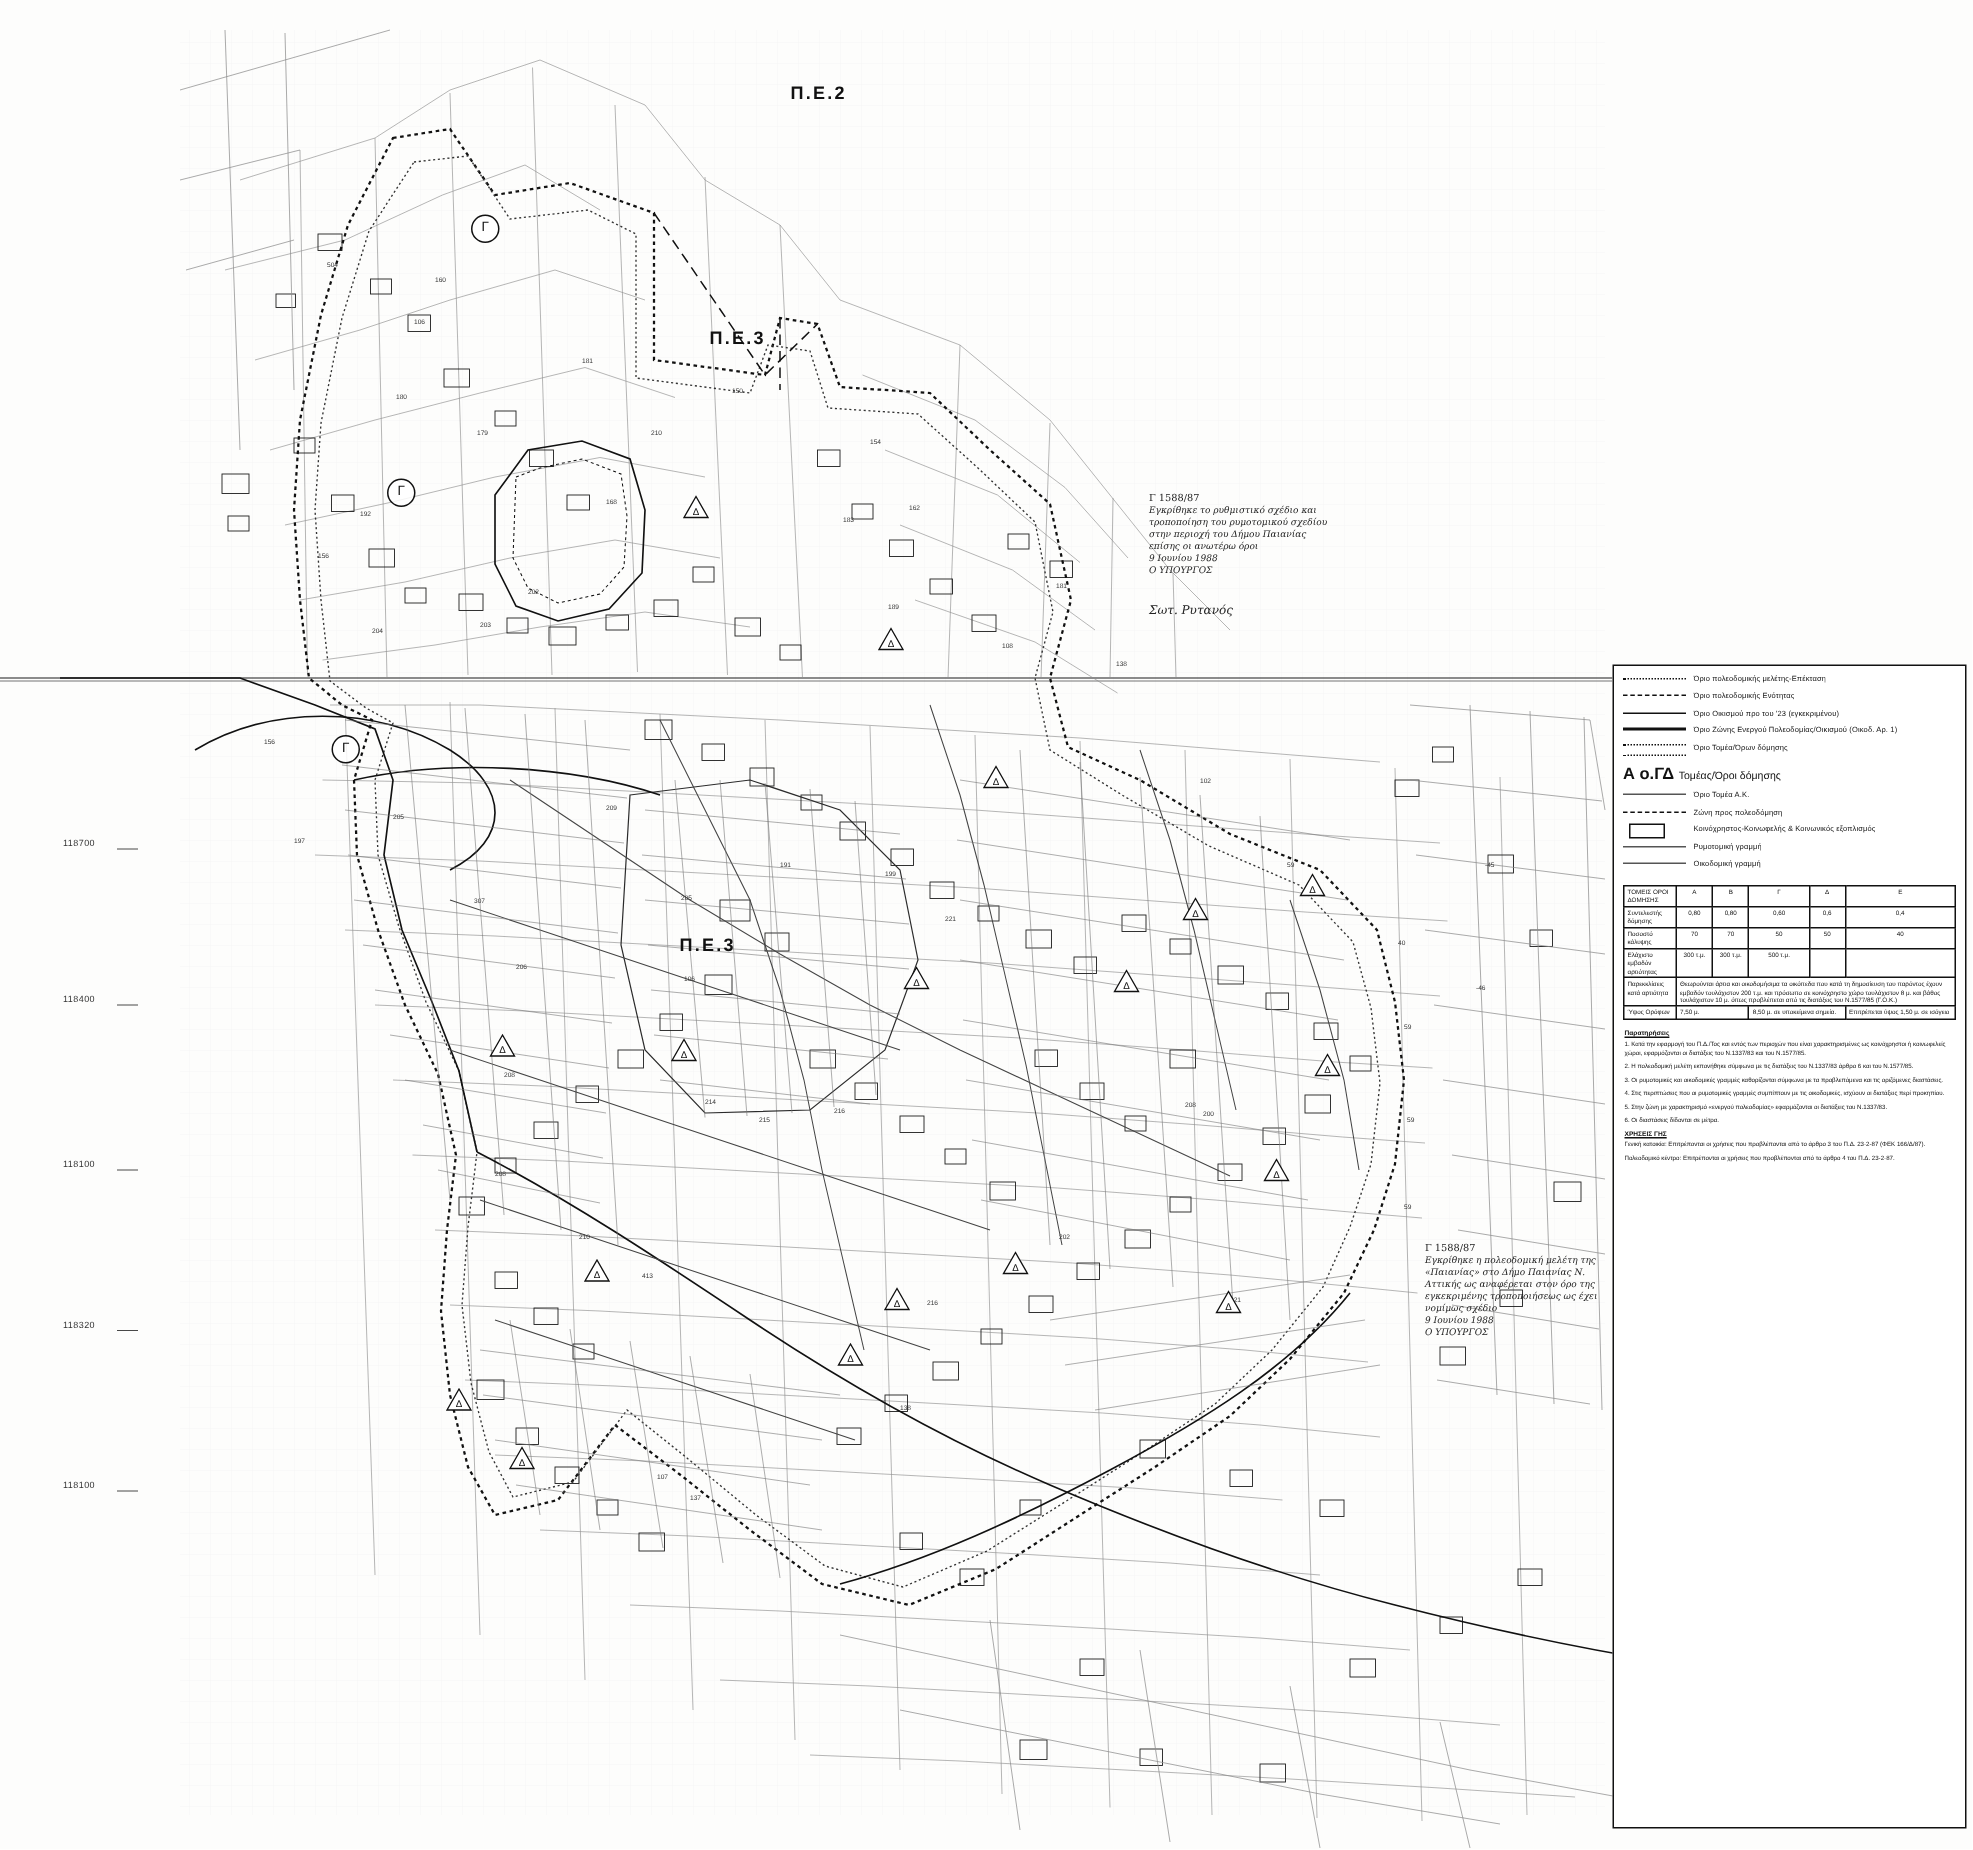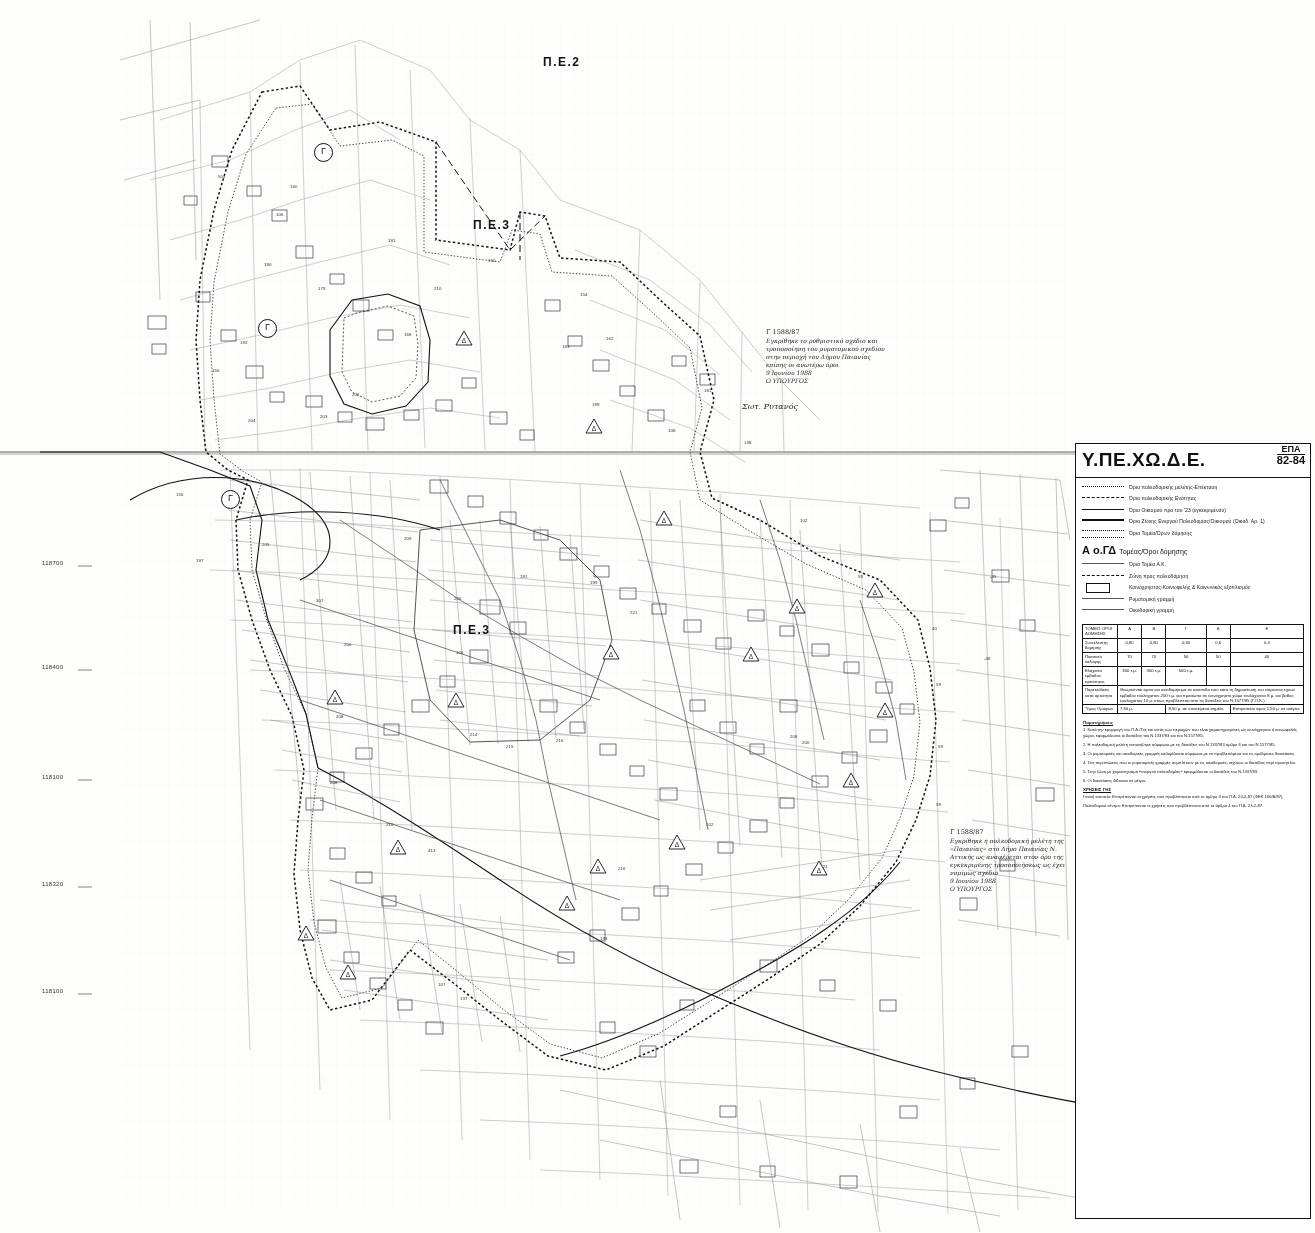--- a/index.html
+++ b/index.html
@@ -488,21 +488,21 @@
       <text x="800" y="522">102</text>
         <text x="990" y="578">-45</text>
       <text x="984" y="660">-46</text>
         <text x="704" y="392">181</text>
       <text x="744" y="444">138</text>
         <text x="600" y="940">138</text>
       <text x="460" y="1000">137</text>
     </g>
   </svg>
 
-  <div class="map-label" style="left:527px; top:55px;margin-left:16px;">Π.Ε.2</div>
+  <div class="map-label" style="left:527px; top:55px;">Π.Ε.2</div>
   <div class="map-label" style="left:473px; top:218px;">Π.Ε.3</div>
   <div class="map-label" style="left:453px; top:623px;">Π.Ε.3</div>
 
   <div class="coord-label" style="left:42px; top:560px;">118700</div>
   <div class="coord-label" style="left:42px; top:664px;">118400</div>
   <div class="coord-label" style="left:42px; top:774px;">118100</div>
   <div class="coord-label" style="left:42px; top:881px;">118320</div>
   <div class="coord-label" style="left:42px; top:988px;">118100</div>
 
   <div class="sector-marker" style="left:314px; top:143px;">Γ</div>
@@ -620,42 +620,35 @@
 
   <div class="handwritten" style="left:766px; top:296px;">
     <div class="hw-title">Γ 1588/87</div>
     <div>
       Εγκρίθηκε το ρυθμιστικό σχέδιο και τροποποίηση του ρυμοτομικού σχεδίου στην περιοχή
       του Δήμου Παιανίας επίσης οι ανωτέρω όροι
     </div>
     <div>9 Ιουνίου 1988</div>
     <div>Ο ΥΠΟΥΡΓΟΣ</div>
   </div>
-  <div class="handwritten" style="left:742px; top:370px; width:90px; font-size:8px;">
+  <div class="handwritten" style="left:766px; top:370px; width:90px; font-size:8px;">
     <span>Σωτ. Ρυτανός</span>
   </div>
   <div class="handwritten" style="left:950px; top:796px;">
     <div class="hw-title">Γ 1588/87</div>
     <div>
       Εγκρίθηκε η πολεοδομική μελέτη της «Παιανίας» στο Δήμο Παιανίας Ν. Αττικής ως
       αναφέρεται στον όρο της εγκεκριμένης τροποποιήσεως ως έχει νομίμως σχέδιο
     </div>
     <div>9 Ιουνίου 1988</div>
     <div>Ο ΥΠΟΥΡΓΟΣ</div>
   </div>
 
   <div id="legend-block">
 
-    <div id="legend-header">
-      <div id="agency-title">Υ.ΠΕ.ΧΩ.Δ.Ε.</div>
-      <div id="epa-tag">
-        <span>ΕΠΑ</span>
-        <span class="epa-years">82-84</span>
-      </div>
-    </div>
 
     <div class="legend-rows">
       <div class="legend-row">
         <div class="legend-symbol">
             <span class="sym-dotted"></span>
           </div>
         <div class="legend-text">Όριο πολεοδομικής μελέτης-Επέκταση</div>
       </div>
       <div class="legend-row">
         <div class="legend-symbol">

